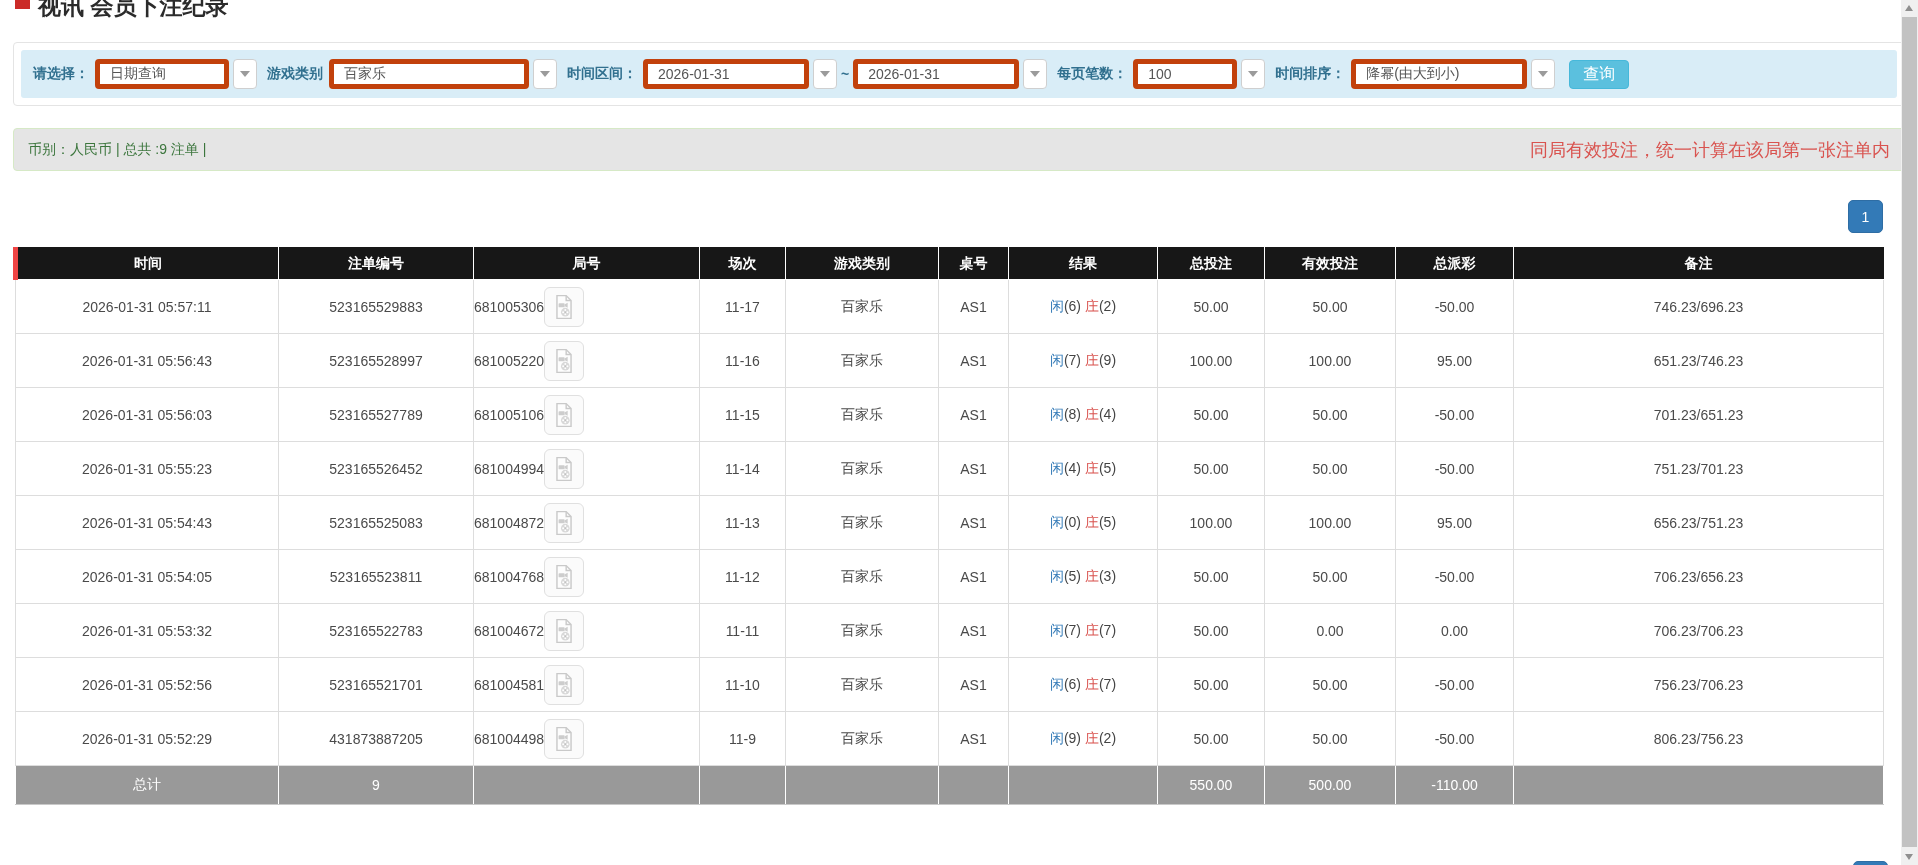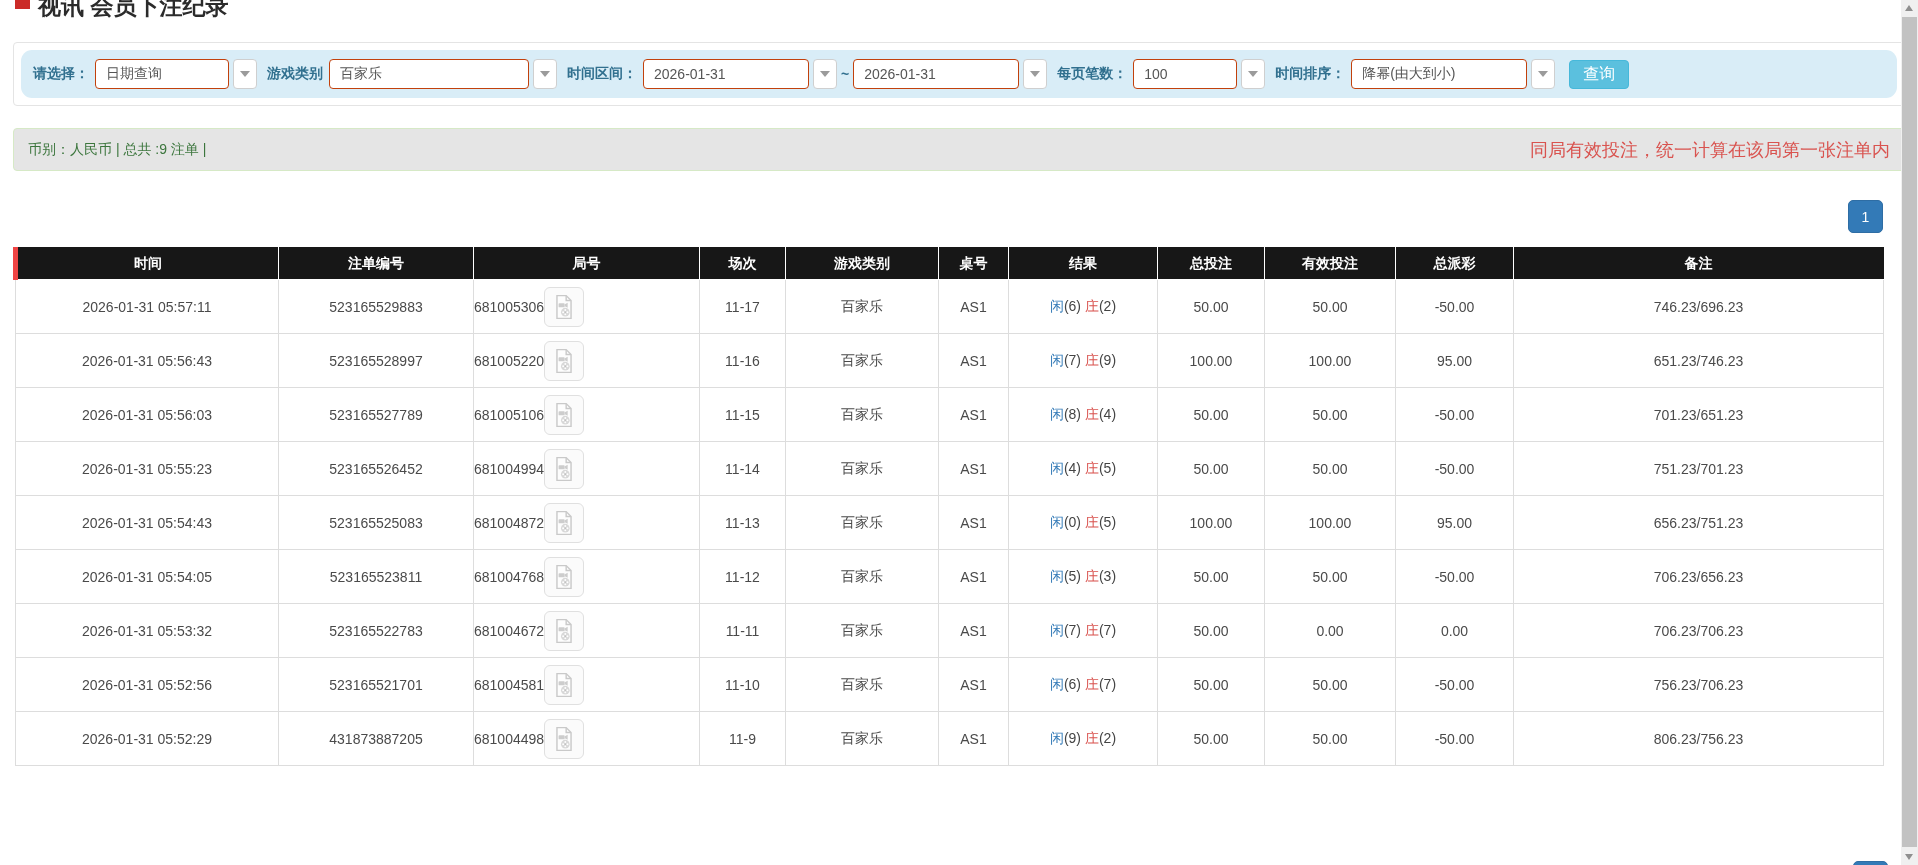--- a/index.html
+++ b/index.html
@@ -7,26 +7,26 @@
     font-family:"Liberation Sans","DejaVu Sans",sans-serif; }
   body { position:relative; }
 
   
   .red-chip { position:absolute; top:0; left:15px; width:15px; height:9px; background:#cb2b28; }
   .page-title { position:absolute; top:-9px; left:38px; font-size:23px; color:#2b2b2b; white-space:nowrap; }
 
   
   .filter-panel { position:absolute; top:42px; left:13px; width:1892px; height:64px;
     background:#fff; border:1px solid #e4e4e4; border-radius:4px; padding:7px; }
-  .filter-strip { height:48px; background:#d9edf7; border-radius:11px; display:flex;
+  .filter-strip { height:48px; background:#d9edf7; border-radius:3px; display:flex;
     align-items:center; padding:0 10px; }
   .f-label { font-size:14px; font-weight:bold; color:#31708f; white-space:nowrap; margin:0 6px 0 10px; }
   .f-label:first-child { margin-left:2px; }
   .sel { display:flex; align-items:center; gap:4px; }
-  .sel .val { height:30px; background:#fff; border:1px solid #c2410c; border-radius:4px;
+  .sel .val { height:30px; background:#fff; border:5px solid #c2410c; border-radius:4px;
     display:flex; align-items:center; padding:0 10px; font-size:14px; color:#555; }
   .sel .caret-box { width:24px; height:30px; background:#fff; border:1px solid #cfcfcf;
     border-radius:4px; display:flex; align-items:center; justify-content:center; }
   .caret { width:0; height:0; border-left:5px solid transparent; border-right:5px solid transparent;
     border-top:6px solid #9b9b9b; }
   .w134 .val { width:134px; } .w200 .val { width:200px; } .w166 .val { width:166px; }
   .w104 .val { width:104px; } .w176 .val { width:176px; }
   .tilde { font-size:14px; font-weight:bold; color:#31708f; margin:0 4px; }
   .query-btn { margin-left:14px; height:29px; padding:0 13px; background:#5bc0de;
     border:1px solid #46b8da; border-radius:4px; color:#fff; font-size:16px; cursor:pointer; }
@@ -472,20 +472,33 @@
       <span class="p-blue">闲</span><span class="res-num">(9)</span>
       <span class="p-red">庄</span><span class="res-num">(2)</span>
     </td>
     <td class="amt-link">50.00</td>
     <td>50.00</td>
     <td class="neg">-50.00</td>
     <td>806.23/756.23</td>
   </tr>
     </tbody>
   <tfoot>
+    <tr>
+      <td>总计</td>
+      <td>9</td>
+      <td></td>
+        <td></td>
+        <td></td>
+      <td></td>
+        <td></td>
+      <td>550.00</td>
+      <td>500.00</td>
+      <td class="neg-f">-110.00</td>
+      <td></td>
+    </tr>
   </tfoot>
 </table>
 
 <div class="page-btn bottom"></div>
 
 <div class="scrollbar">
   <span class="sb-arrow up"></span>
   <div class="sb-thumb"></div>
   <span class="sb-arrow down"></span>
 </div>

